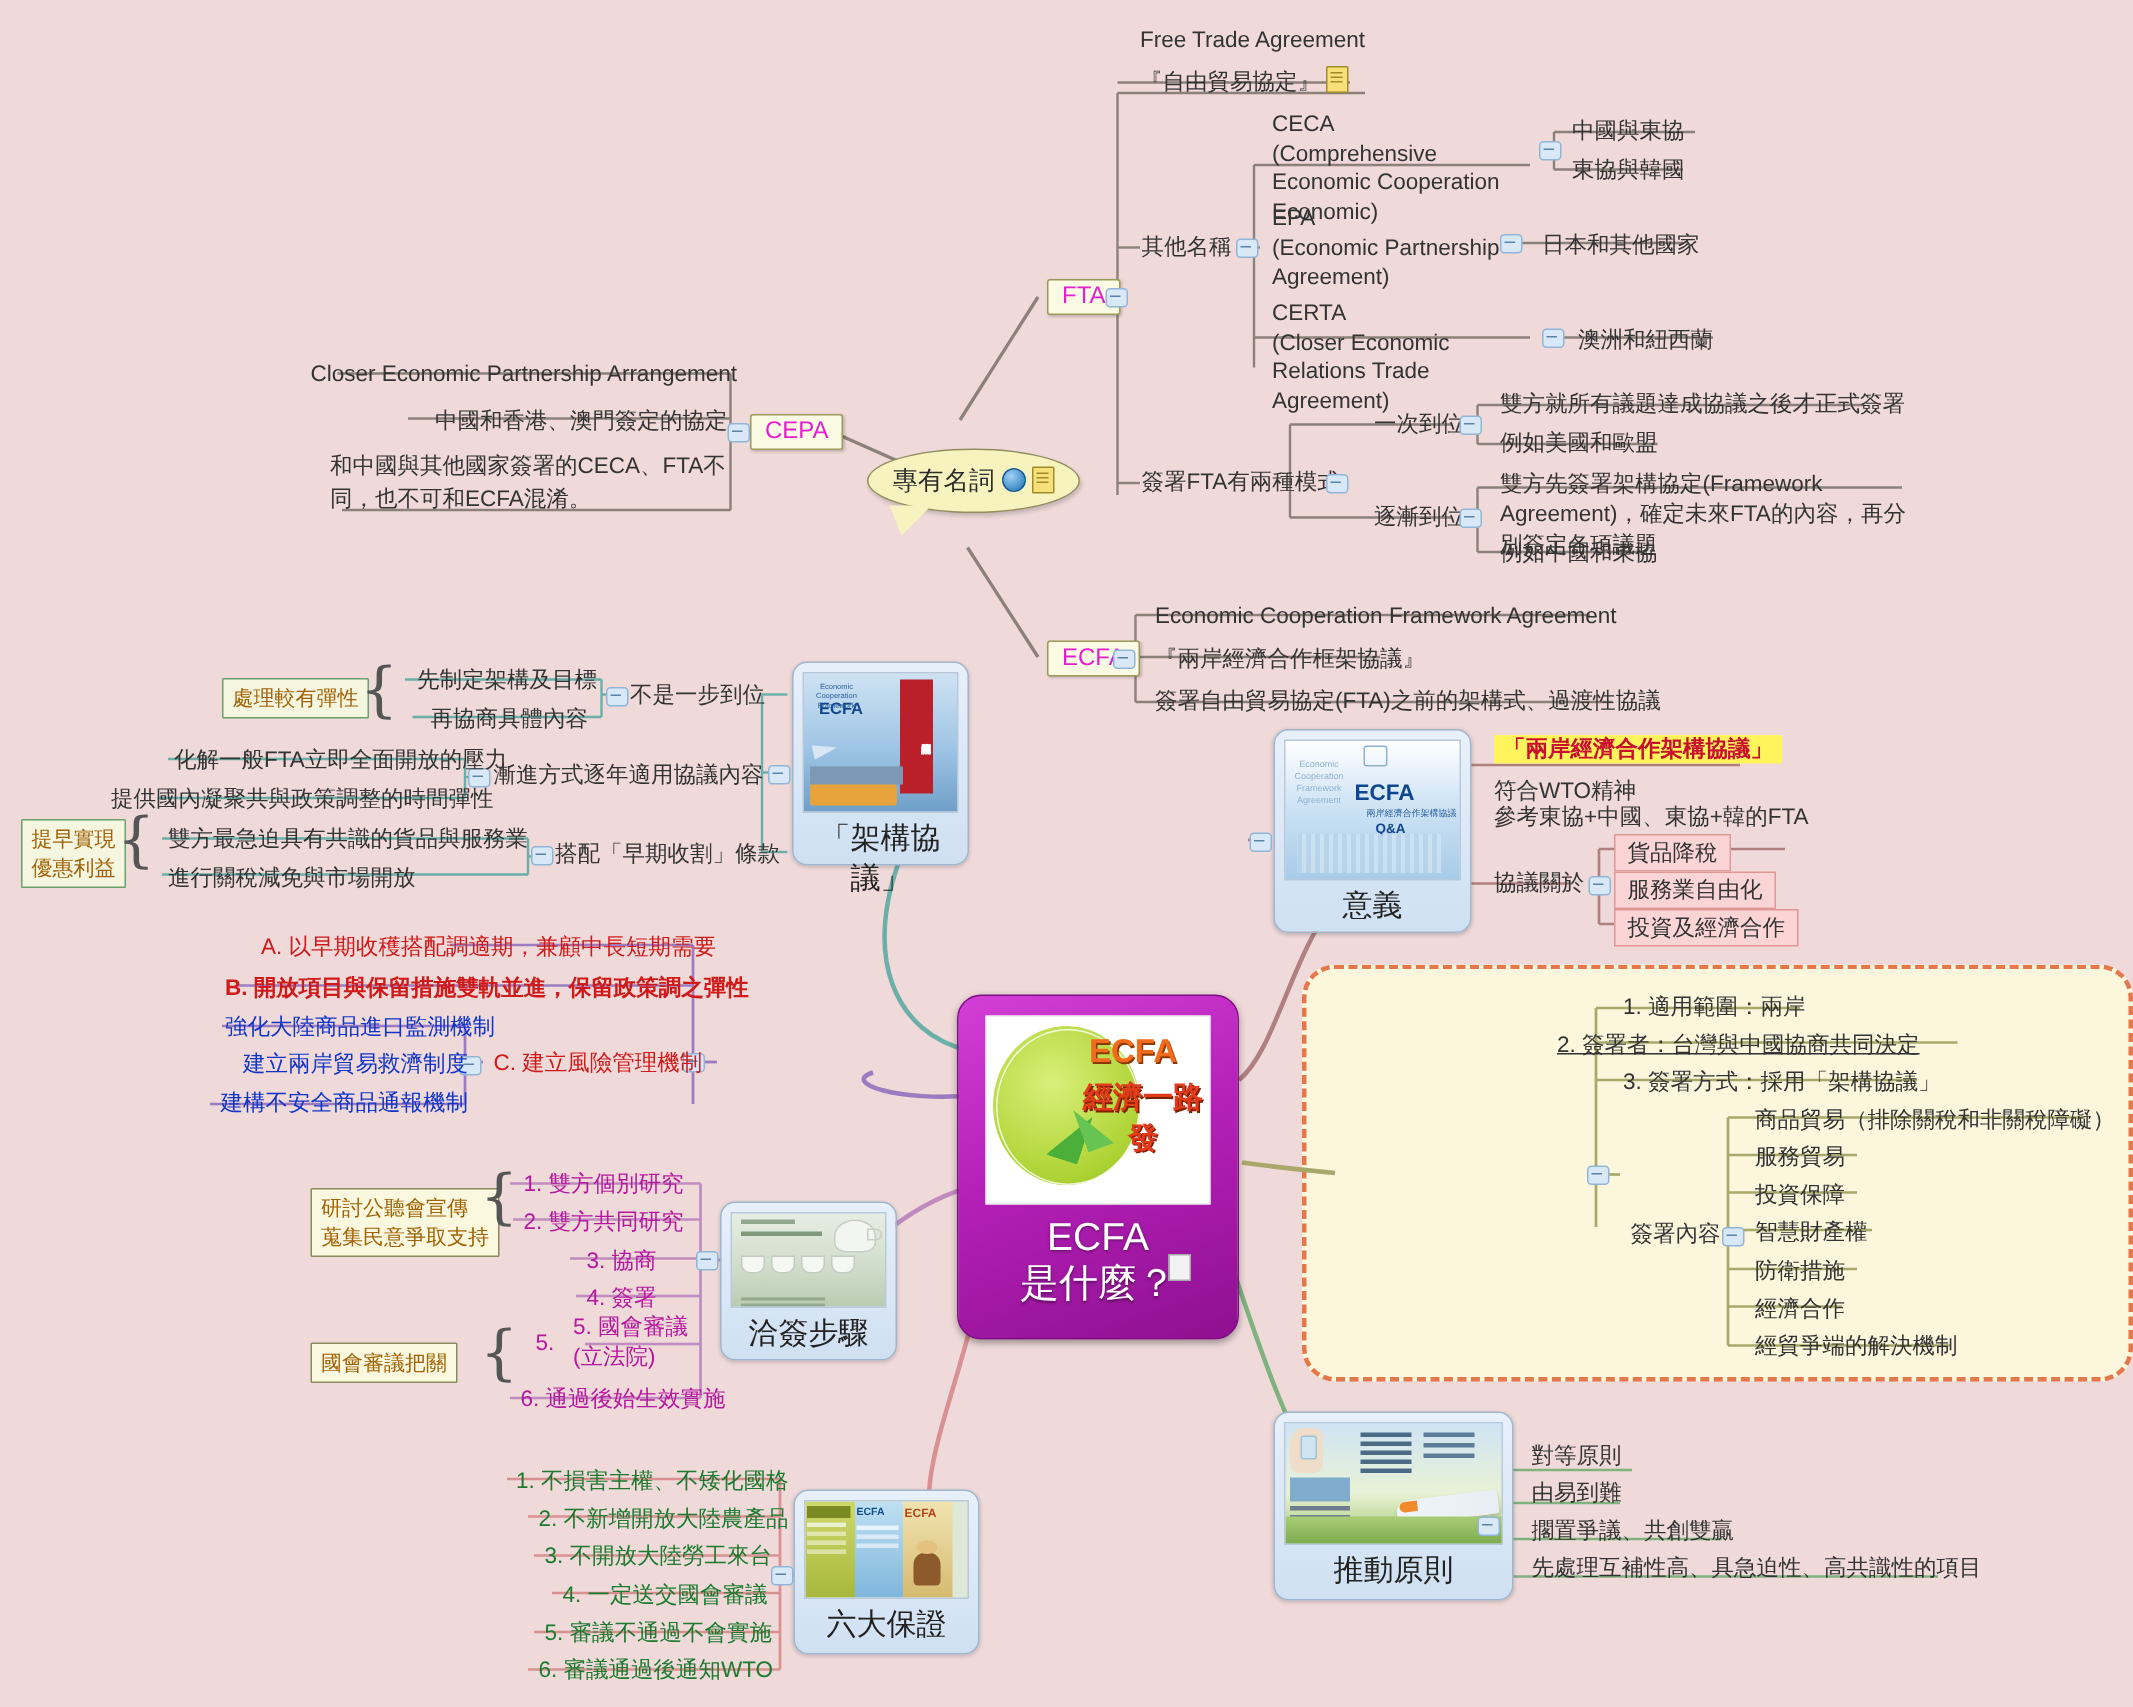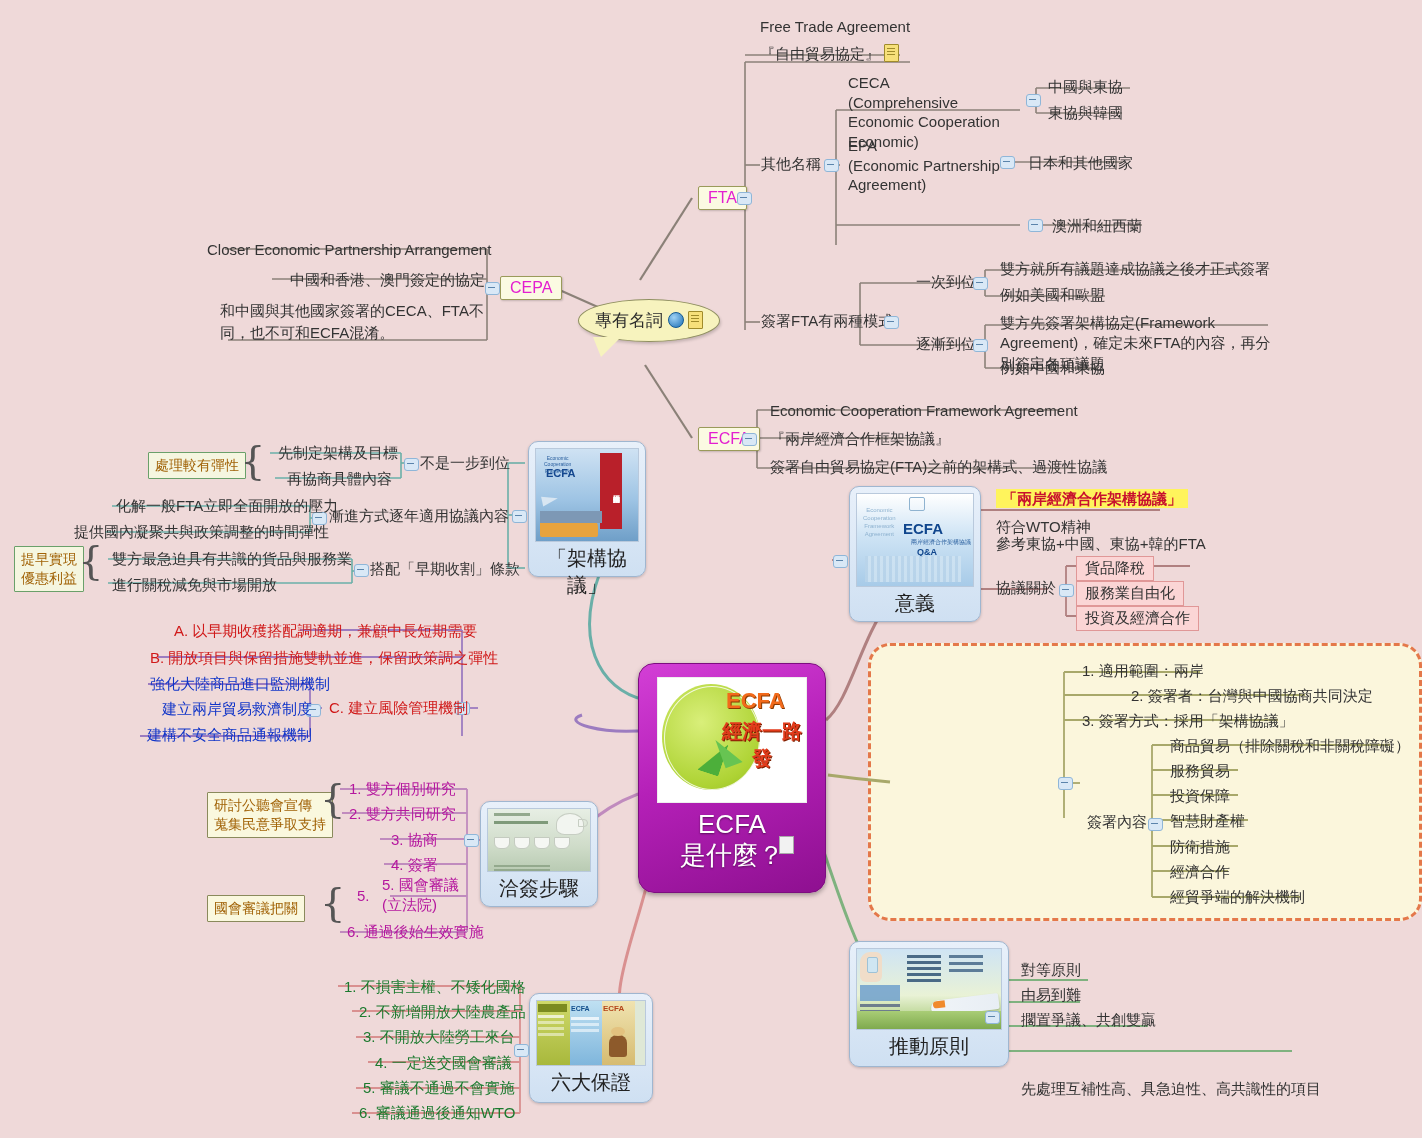--- a/index.html
+++ b/index.html
@@ -269,20 +269,24 @@
   <div class="leaf" style="left:1044px;top:77px;">中國與東協</div>
   <div class="leaf" style="left:1044px;top:103px;">東協與韓國</div>
 
   <div class="leaf" style="left:844px;top:135px;line-height:1.3;">
     <div>EPA</div>
     <div style="white-space:normal;width:175px;">(Economic Partnership Agreement)</div>
   </div>
   <div class="tog" style="left:1000px;top:156px;"></div>
   <div class="leaf" style="left:1024px;top:153px;">日本和其他國家</div>
 
+  <div class="leaf" style="left:844px;top:198px;line-height:1.3;">
+    <div>CERTA</div>
+    <div style="white-space:normal;width:182px;">(Closer Economic Relations Trade Agreement)</div>
+  </div>
   <div class="tog" style="left:1028px;top:219px;"></div>
   <div class="leaf" style="left:1048px;top:216px;">澳洲和紐西蘭</div>
 
   <div class="leaf" style="left:757px;top:311px;">簽署FTA有兩種模式</div>
   <div class="tog" style="left:884px;top:316px;"></div>
 
   <div class="leaf" style="left:912px;top:272px;">一次到位</div>
   <div class="tog" style="left:973px;top:277px;"></div>
   <div class="leaf" style="left:996px;top:259px;">雙方就所有議題達成協議之後才正式簽署</div>
   <div class="leaf" style="left:996px;top:285px;">例如美國和歐盟</div>
@@ -395,38 +399,38 @@
 
   <div class="leaf" style="left:992px;top:578px;">協議關於</div>
   <div class="tog" style="left:1059px;top:584px;"></div>
   <div class="leaf pinkbox" style="left:1076px;top:556px;">貨品降稅</div>
   <div class="leaf pinkbox" style="left:1076px;top:581px;">服務業自由化</div>
   <div class="leaf pinkbox" style="left:1076px;top:606px;">投資及經濟合作</div>
 
   <div class="tog" style="left:1058px;top:777px;"></div>
 
   <div class="leaf" style="left:1078px;top:661px;">1. 適用範圍：兩岸</div>
-  <div class="leaf" style="left:1127px;top:686px;">2. 簽署者：台灣與中國協商共同決定</div>
+  <div class="leaf" style="left:1034px;top:686px;text-decoration:underline;">2. 簽署者：台灣與中國協商共同決定</div>
   <div class="leaf" style="left:1078px;top:711px;">3. 簽署方式：採用「架構協議」</div>
 
   <div class="leaf" style="left:1083px;top:812px;">簽署內容</div>
   <div class="tog" style="left:1148px;top:818px;"></div>
 
   <div class="leaf" style="left:1166px;top:736px;">商品貿易（排除關稅和非關稅障礙）</div>
   <div class="leaf" style="left:1166px;top:761px;">服務貿易</div>
   <div class="leaf" style="left:1166px;top:786px;">投資保障</div>
   <div class="leaf" style="left:1166px;top:811px;">智慧財產權</div>
   <div class="leaf" style="left:1166px;top:837px;">防衛措施</div>
   <div class="leaf" style="left:1166px;top:862px;">經濟合作</div>
   <div class="leaf" style="left:1166px;top:887px;">經貿爭端的解決機制</div>
 
   <div class="tog" style="left:455px;top:702px;"></div>
 
   <div class="leaf red" style="left:170px;top:621px;">A. 以早期收穫搭配調適期，兼顧中長短期需要</div>
-  <div class="leaf red" style="left:146px;top:648px;">B. 開放項目與保留措施雙軌並進，保留政策調之彈性</div>
+  <div class="leaf red" style="left:146px;top:648px;font-weight:bold;">B. 開放項目與保留措施雙軌並進，保留政策調之彈性</div>
   <div class="leaf red" style="left:325px;top:698px;">C. 建立風險管理機制</div>
   <div class="tog" style="left:306px;top:704px;"></div>
   <div class="leaf blue" style="left:146px;top:674px;">強化大陸商品進口監測機制</div>
   <div class="leaf blue" style="left:158px;top:699px;">建立兩岸貿易救濟制度</div>
   <div class="leaf blue" style="left:143px;top:725px;">建構不安全商品通報機制</div>
 
   <div class="card" style="left:480px;top:801px;width:104px;height:94px;">
     <div class="pic" style="height:62px;
          background:linear-gradient(180deg,#e7eee4 0%,#cfdcc9 60%,#b9cbb3 100%);">
       <div style="position:absolute;right:6px;top:4px;width:26px;height:20px;background:#f2f5f0;border-radius:50% 50% 30% 30%;border:1px solid #c7cec3;"></div>
@@ -495,15 +499,15 @@
       <div style="position:absolute;right:56px;bottom:21px;width:12px;height:7px;background:#f08a2c;border-radius:8px 0 0 8px;transform:rotate(-7deg);"></div>
       <div style="position:absolute;left:0;bottom:0;width:146px;height:18px;background:linear-gradient(180deg,#a9cd76,#7faa4e);"></div>
     </div>
     <div class="cap">推動原則</div>
   </div>
   <div class="tog" style="left:985px;top:1011px;"></div>
 
   <div class="leaf" style="left:1017px;top:960px;">對等原則</div>
   <div class="leaf" style="left:1017px;top:985px;">由易到難</div>
   <div class="leaf" style="left:1017px;top:1010px;">擱置爭議、共創雙贏</div>
-  <div class="leaf" style="left:1017px;top:1035px;margin-top:44px;">先處理互補性高、具急迫性、高共識性的項目</div>
+  <div class="leaf" style="left:1017px;top:1035px;">先處理互補性高、具急迫性、高共識性的項目</div>
 
 </div>
 
 </body></html>

